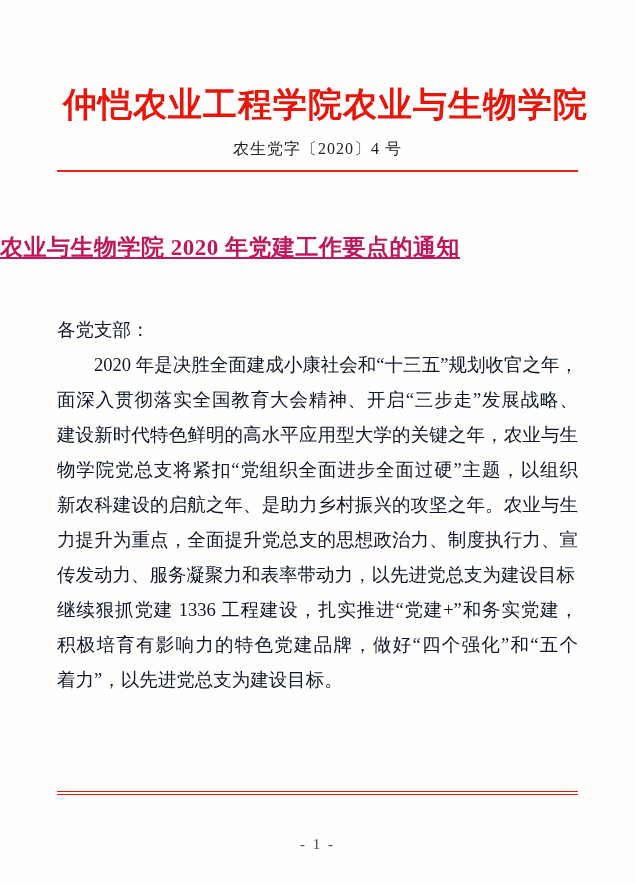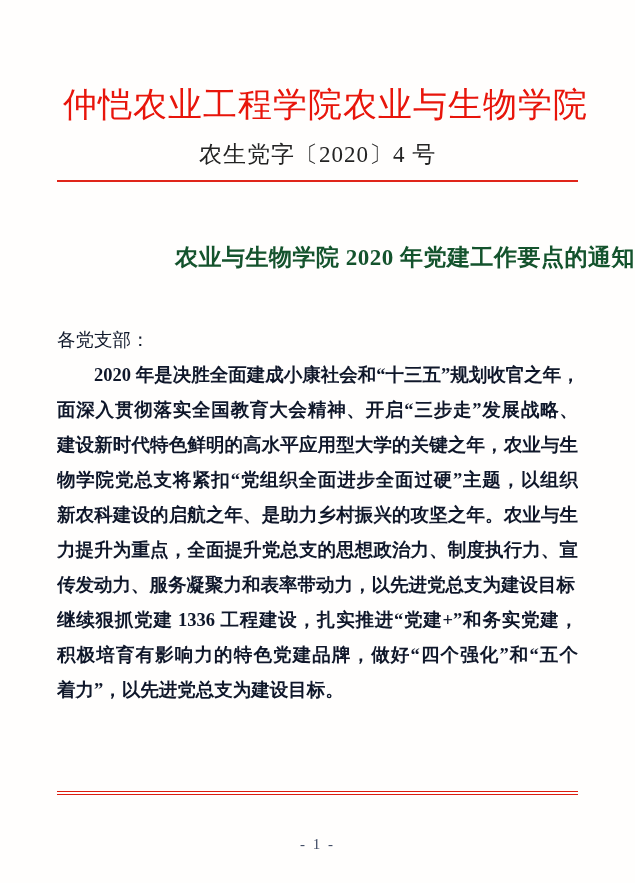--- a/index.html
+++ b/index.html
@@ -8,68 +8,68 @@
     width: 635px;
     height: 883px;
     background: #fffefd;
     overflow: hidden;
     font-family: "Liberation Serif", serif;
   }
   .org-title {
     padding-top: 85px;
     text-align: center;
     font-family: "Liberation Sans", sans-serif;
-    font-weight: normal;
+    font-weight: bold;
     font-size: 34px;
     line-height: 1.15;
     letter-spacing: 1px;
     color: #e8150b;
     padding-left: 16px;
   }
   .doc-number {
     margin-top: 15px;
     text-align: center;
-    font-size: 23px;
+    font-size: 16px;
     color: #232323;
     letter-spacing: 1px;
   }
   .divider-top {
     width: 521px;
     margin: 10px auto 0 auto;
     height: 2px;
     background: #e0251a;
   }
   .doc-title {
     margin-top: 60px;
-    text-align: right;
+    text-align: left;
     font-size: 23px;
     font-weight: bold;
-    color: #14532d;
+    color: #be185d;
     letter-spacing: 0.5px;
+    text-decoration: underline;
   }
   .body-block {
     width: 521px;
     margin: 50px auto 0 auto;
     color: #0f172a;
   }
   .salutation {
     font-size: 18.5px;
     line-height: 35px;
     text-align: left;
   }
   .body-line {
     font-size: 18.5px;
     line-height: 35px;
     height: 35px;
     overflow: hidden;
     white-space: nowrap;
     text-align: justify;
     text-align-last: justify;
     text-justify: inter-character;
-    font-weight: bold;
   }
   .body-line.first-line { padding-left: 37px; }
   .body-line.last-line {
     text-align: left;
     text-align-last: left;
   }
   .divider-bottom {
     position: absolute;
     left: 57px;
     top: 791px;

